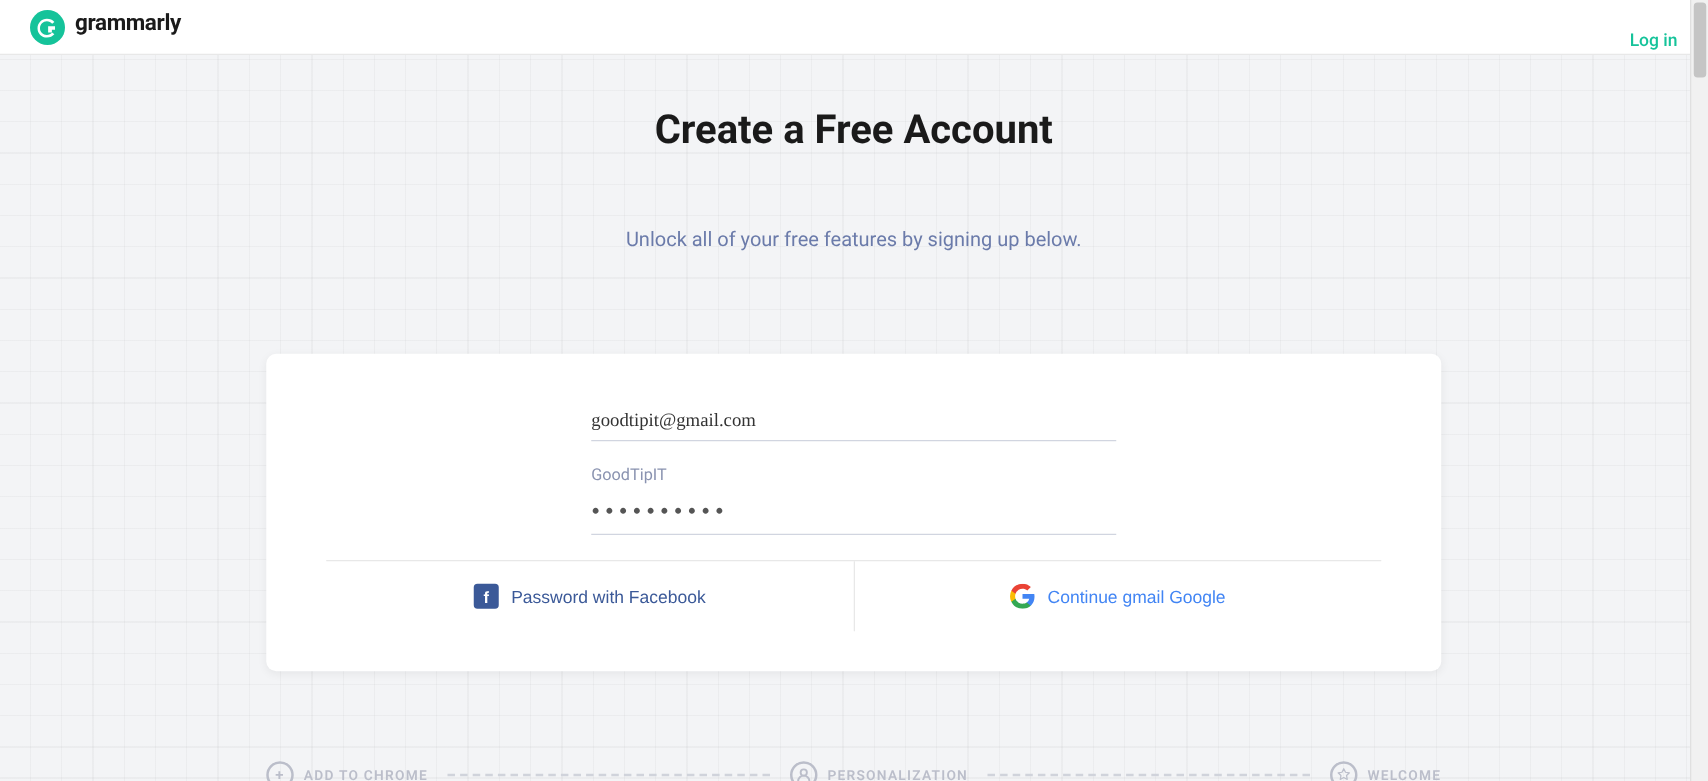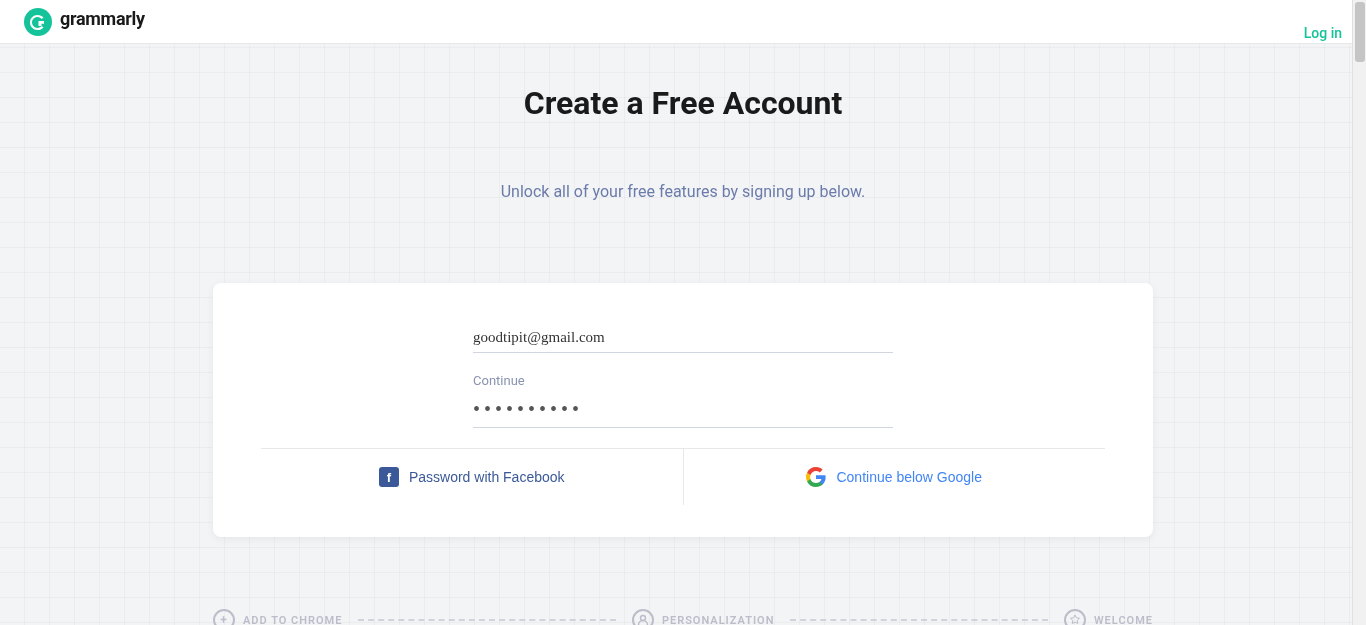--- a/index.html
+++ b/index.html
@@ -296,41 +296,41 @@
 
   <div class="card">
     <div class="form-section">
 
       <div class="form-fields">
         <div class="field-group">
           <input class="field-input" type="email" value="goodtipit@gmail.com" style="">
         </div>
 
         <div class="field-group">
-          <label class="field-label">Continue</label>
+          <label class="field-label">GoodTipIT</label>
           <input class="field-input password-dots" type="password" value="••••••••••" style="">
         </div>
       </div>
 
 
     </div>
 
     <div class="social-section">
       <button class="social-btn facebook">
         <span class="fb-icon">f</span>
         <span>Password with Facebook</span>
       </button>
       <button class="social-btn google">
         <svg class="google-icon" viewBox="0 0 20 20" xmlns="http://www.w3.org/2000/svg">
           <path d="M19.6 10.23c0-.68-.06-1.36-.18-2H10v3.78h5.4a4.6 4.6 0 01-2 3.02v2.5h3.24c1.9-1.75 3-4.33 3-7.3z" fill="#4285f4"></path>
           <path d="M10 20c2.7 0 4.97-.9 6.62-2.43l-3.23-2.5c-.9.6-2.04.96-3.39.96-2.6 0-4.8-1.76-5.59-4.12H1.07v2.58A9.98 9.98 0 0010 20z" fill="#34a853"></path>
           <path d="M4.41 11.91A6.04 6.04 0 014.1 10c0-.66.12-1.3.31-1.91V5.51H1.07A9.98 9.98 0 000 10c0 1.6.38 3.12 1.07 4.49l3.34-2.58z" fill="#fbbc05"></path>
           <path d="M10 3.97c1.47 0 2.79.5 3.83 1.5l2.86-2.86C14.97.99 12.7 0 10 0A9.98 9.98 0 001.07 5.51l3.34 2.58C5.2 5.73 7.4 3.97 10 3.97z" fill="#ea4335"></path>
         </svg>
-        <span>Continue below Google</span>
+        <span>Continue gmail Google</span>
       </button>
     </div>
 
   </div>
 
   <div class="steps-bar">
     <div class="step-item">
       <div class="step-icon">+</div>
       <span>ADD TO CHROME</span>
     </div>

